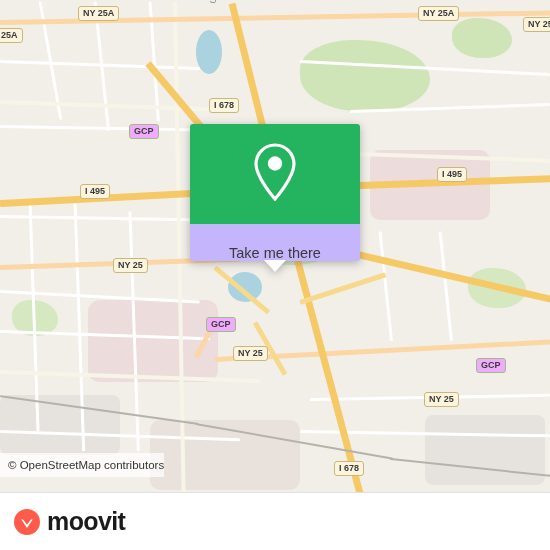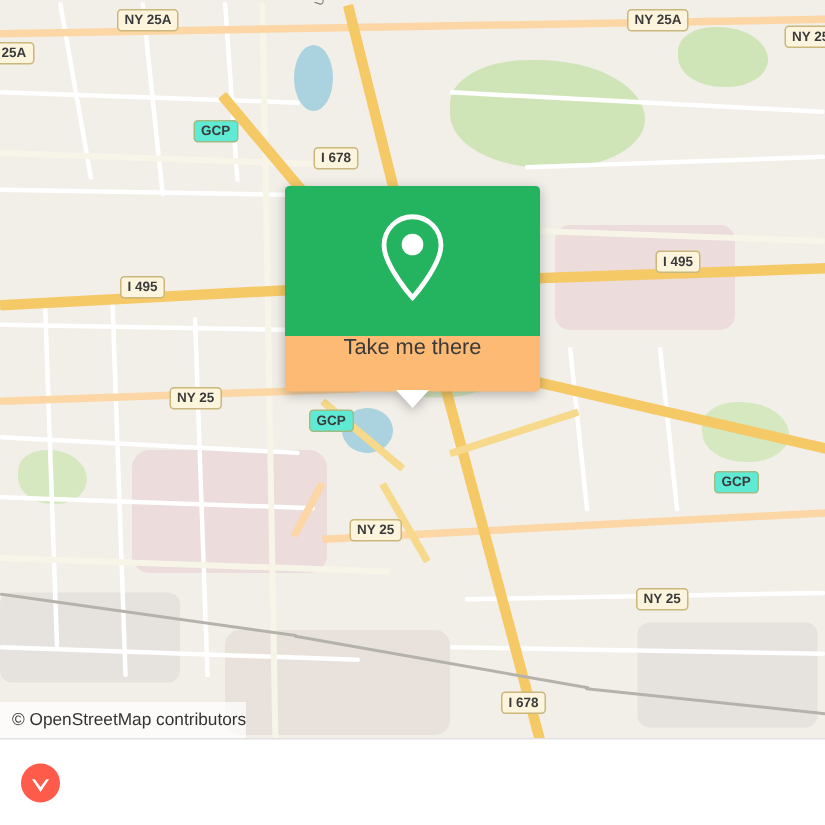--- a/index.html
+++ b/index.html
@@ -61,22 +61,23 @@
     border-radius: 3px;
     font-size: 9px;
     font-weight: bold;
     color: #3b3b3b;
     padding: 1px 4px;
     line-height: 11px;
     white-space: nowrap;
     font-family: "Liberation Sans", sans-serif;
   }
   .shield.green-shield {
-    background: #5eead4;
+    background: #f0abfc;
     border-color: #9dbd85;
+    margin-top: 44px;
   }
   .streetlabel {
     position: absolute;
     font-size: 8px;
     color: #7a7a7a;
     white-space: nowrap;
   }
 
   
   #popup {
@@ -93,25 +94,25 @@
     border-radius: 3px 3px 0 0;
     position: relative;
   }
   #popup-pin {
     position: absolute;
     left: 50%;
     top: 50%;
     transform: translate(-50%, -50%);
   }
   #popup-bottom {
-    background: #fdba74;
+    background: #c4b5fd;
     height: 37px;
     border-radius: 0 0 3px 3px;
     display: flex;
-    align-items: flex-start;
+    align-items: flex-end;
     justify-content: center;
     position: relative;
   }
   #popup-label {
     font-size: 14.5px;
     color: #3a3a3a;
     font-family: "Liberation Sans", sans-serif;
   }
   #popup-tail {
     position: absolute;
@@ -121,21 +122,21 @@
     width: 0; height: 0;
     border-left: 11px solid transparent;
     border-right: 11px solid transparent;
     border-top: 12px solid #ffffff;
   }
 
   
   #attribution {
     position: absolute;
     left: 0;
-    top: 468px;
+    top: 453px;
     height: 24px;
     display: flex;
     align-items: center;
     padding-left: 8px;
     font-size: 11.5px;
     color: #333333;
     background: rgba(255,255,255,0.72);
     z-index: 30;
   }
 
@@ -285,16 +286,17 @@
 
   </div>
 
   <div id="attribution">
     <span>© OpenStreetMap contributors</span>
   </div>
 
   <div id="footer">
     <div id="brand">
       <span id="brand-mark"></span>
+      <span id="brand-name">moovit</span>
     </div>
   </div>
 
 </div>
 
 </body></html>

